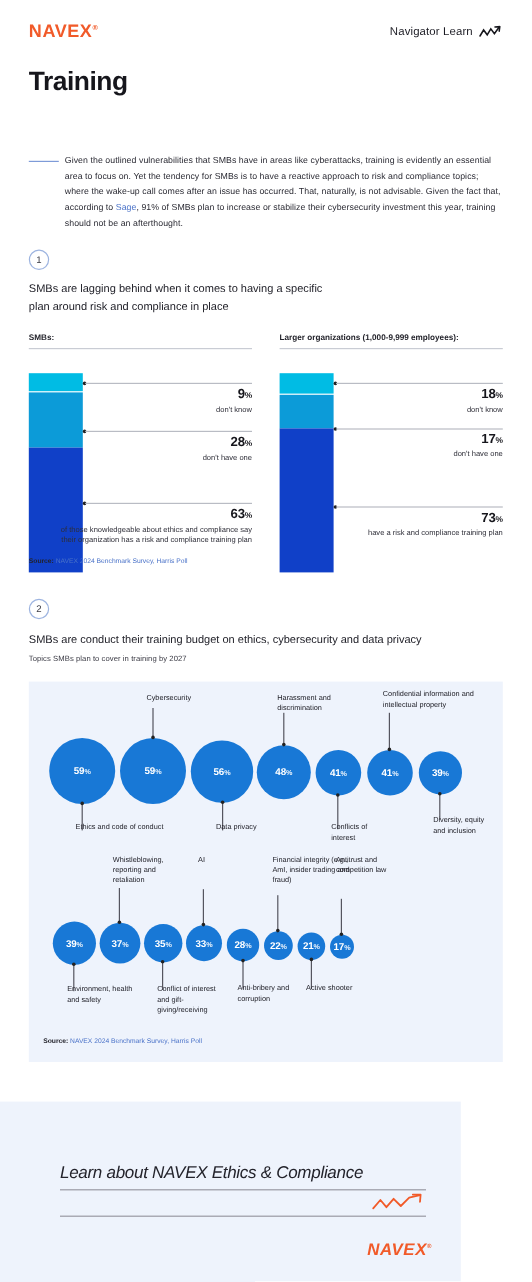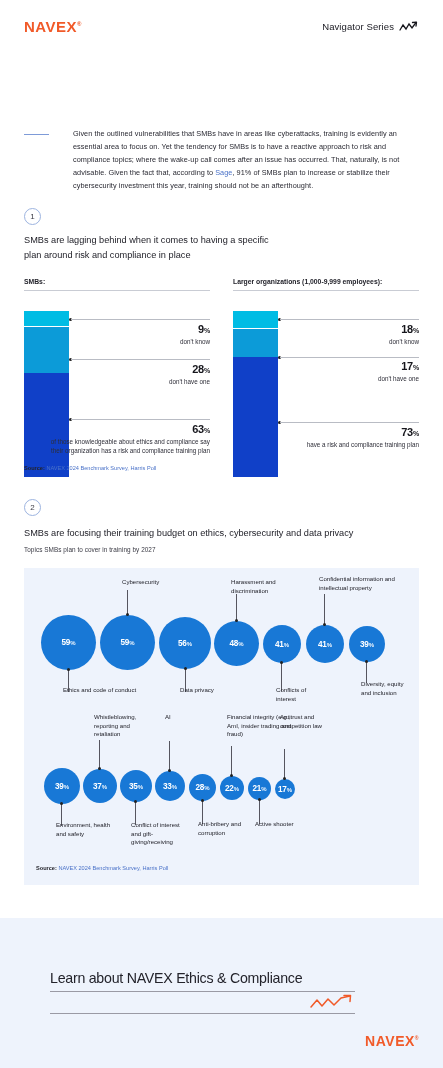--- a/index.html
+++ b/index.html
@@ -32,21 +32,20 @@
   .title-main { font-size: 22px; font-weight: bold; letter-spacing: -0.4px; color: #16161c; line-height: 1.12; }
   .title-sub { font-size: 20px; font-weight: normal; letter-spacing: -0.3px; color: #2b2b33; line-height: 1.15; margin-top: 1px; }
 
   
   .intro { position: absolute; left: 24px; top: 128px; width: 395px; display: flex; gap: 0; }
   .intro-rule { width: 30px; flex: 0 0 30px; padding-top: 6px; }
   .intro-rule i { display: block; height: 1px; width: 25px; background: #7E9BD8; }
   .intro-text {
     flex: 1; font-size: 7.3px; line-height: 1.78; color: #2a2a33;
     letter-spacing: 0.05px;
-    margin-left: 19px;
   }
   .intro-text .lnk { color: #4A72C8; text-decoration: none; }
 
   
   .badge {
     width: 17px; height: 17px; border-radius: 50%;
     border: 1px solid #9DB4E0; color: #3b3b44;
     font-size: 8px; display: flex; align-items: center; justify-content: center;
   }
   .sec1-badge { position: absolute; left: 24px; top: 208px; }
@@ -100,49 +99,50 @@
          display: flex; align-items: center; justify-content: center; }
   .bub b { color: #fff; font-size: 8.2px; font-weight: bold; letter-spacing: -0.1px; }
   .bub b i { font-style: normal; font-size: 6px; opacity: .92; }
   .leader { position: absolute; width: 1px; background: #55555f; }
   .leader .pt { position: absolute; left: -1.2px; width: 3.4px; height: 3.4px; border-radius: 50%; background: #222; }
   .bl { position: absolute; font-size: 6.1px; line-height: 1.42; color: #22222a; }
   .src-2 { position: absolute; left: 12px; top: 297px; }
 
   
   .divider-gap { position: absolute; left: 0; top: 885px; width: 443px; height: 33px; background: #fff; }
-  .footer { position: absolute; left: 0; top: 918px; width: 443px; height: 150px; background: #EEF3FC; }
+  .footer { position: absolute; left: 0; top: 918px; width: 384px; height: 150px; background: #EEF3FC; font-style: italic; }
   .cta { position: absolute; left: 50px; top: 52px; width: 305px; }
   .cta-l1, .cta-l2 {
     font-size: 14.2px; color: #23232b; letter-spacing: -0.25px;
     border-bottom: 1px solid #9a9aa4; padding-bottom: 3px; line-height: 1.25;
   }
   .cta-l2 { display: flex; align-items: baseline; justify-content: space-between; margin-top: 2px; }
   .cta-l2 .here { font-weight: bold; }
   .cta-arrow { margin-left: auto; }
   .footer-logo { position: absolute; right: 24px; top: 115px; font-size: 14px; font-weight: bold; color: #F15A29; letter-spacing: 0.5px; }
   .footer-logo sup { font-size: 5px; vertical-align: super; }
 </style>
 </head>
 <body>
 
 <div class="page">
 
   <div class="header">
     <div class="navex-logo"><span>NAVEX</span><sup>®</sup></div>
     <div class="nav-series">
-      <span class="nav-series-text">Navigator Series</span>
+      <span class="nav-series-text">Navigator Learn</span>
       <svg width="20" height="11" viewBox="0 0 20 11">
         <path d="M1 9 L4 4 L7 8 L10 3 L13 7 L17 1.5" stroke="#16161c" stroke-width="1.3" fill="none" stroke-linecap="round"></path>
         <path d="M13.5 1.5 L17.5 1.2 L17 5" stroke="#16161c" stroke-width="1.3" fill="none" stroke-linecap="round" stroke-linejoin="round"></path>
       </svg>
     </div>
   </div>
 
   <div class="title-block">
+    <div class="title-main">Training</div>
   </div>
 
   <div class="intro">
     <div class="intro-rule">
         <i></i>
       </div>
     <div class="intro-text"><span>Given the outlined vulnerabilities that SMBs have in areas like cyberattacks, training is evidently an essential area to focus on. Yet the tendency for SMBs is to have a reactive approach to risk and compliance topics; where the wake-up call comes after an issue has occurred. That, naturally, is not advisable. Given the fact that, according to </span><a class="lnk" href="#">Sage</a><span>, 91% of SMBs plan to increase or stabilize their cybersecurity investment this year, training should not be an afterthought.</span></div>
   </div>
 
   <div class="badge sec1-badge">1</div>
@@ -221,21 +221,21 @@
       <div class="cval" style="top:115px; left:26px; width:160px">
         <div class="num"><span>73</span><small>%</small></div>
         <div class="desc">have a risk and compliance training plan</div>
       </div>
     </div>
   </div>
 
   <div class="source src-1"><span style="color:#23232b;font-weight:bold">Source:</span> <span>NAVEX 2024 Benchmark Survey, Harris Poll</span></div>
 
   <div class="badge sec2-badge">2</div>
-  <div class="sec2-head">SMBs are focusing their training budget on ethics, cybersecurity and data privacy</div>
+  <div class="sec2-head">SMBs are conduct their training budget on ethics, cybersecurity and data privacy</div>
   <div class="sec2-sub">Topics SMBs plan to cover in training by 2027</div>
 
   <div class="bubble-panel">
 
     <div class="bub" style="left:17px; top:47px; width:55px; height:55px">
         <b><span>59</span><i>%</i></b>
       </div>
     <div class="leader" style="left:44px; top:102px; height:22px">
         <span class="pt" style="top:-2px"></span>
       </div>

